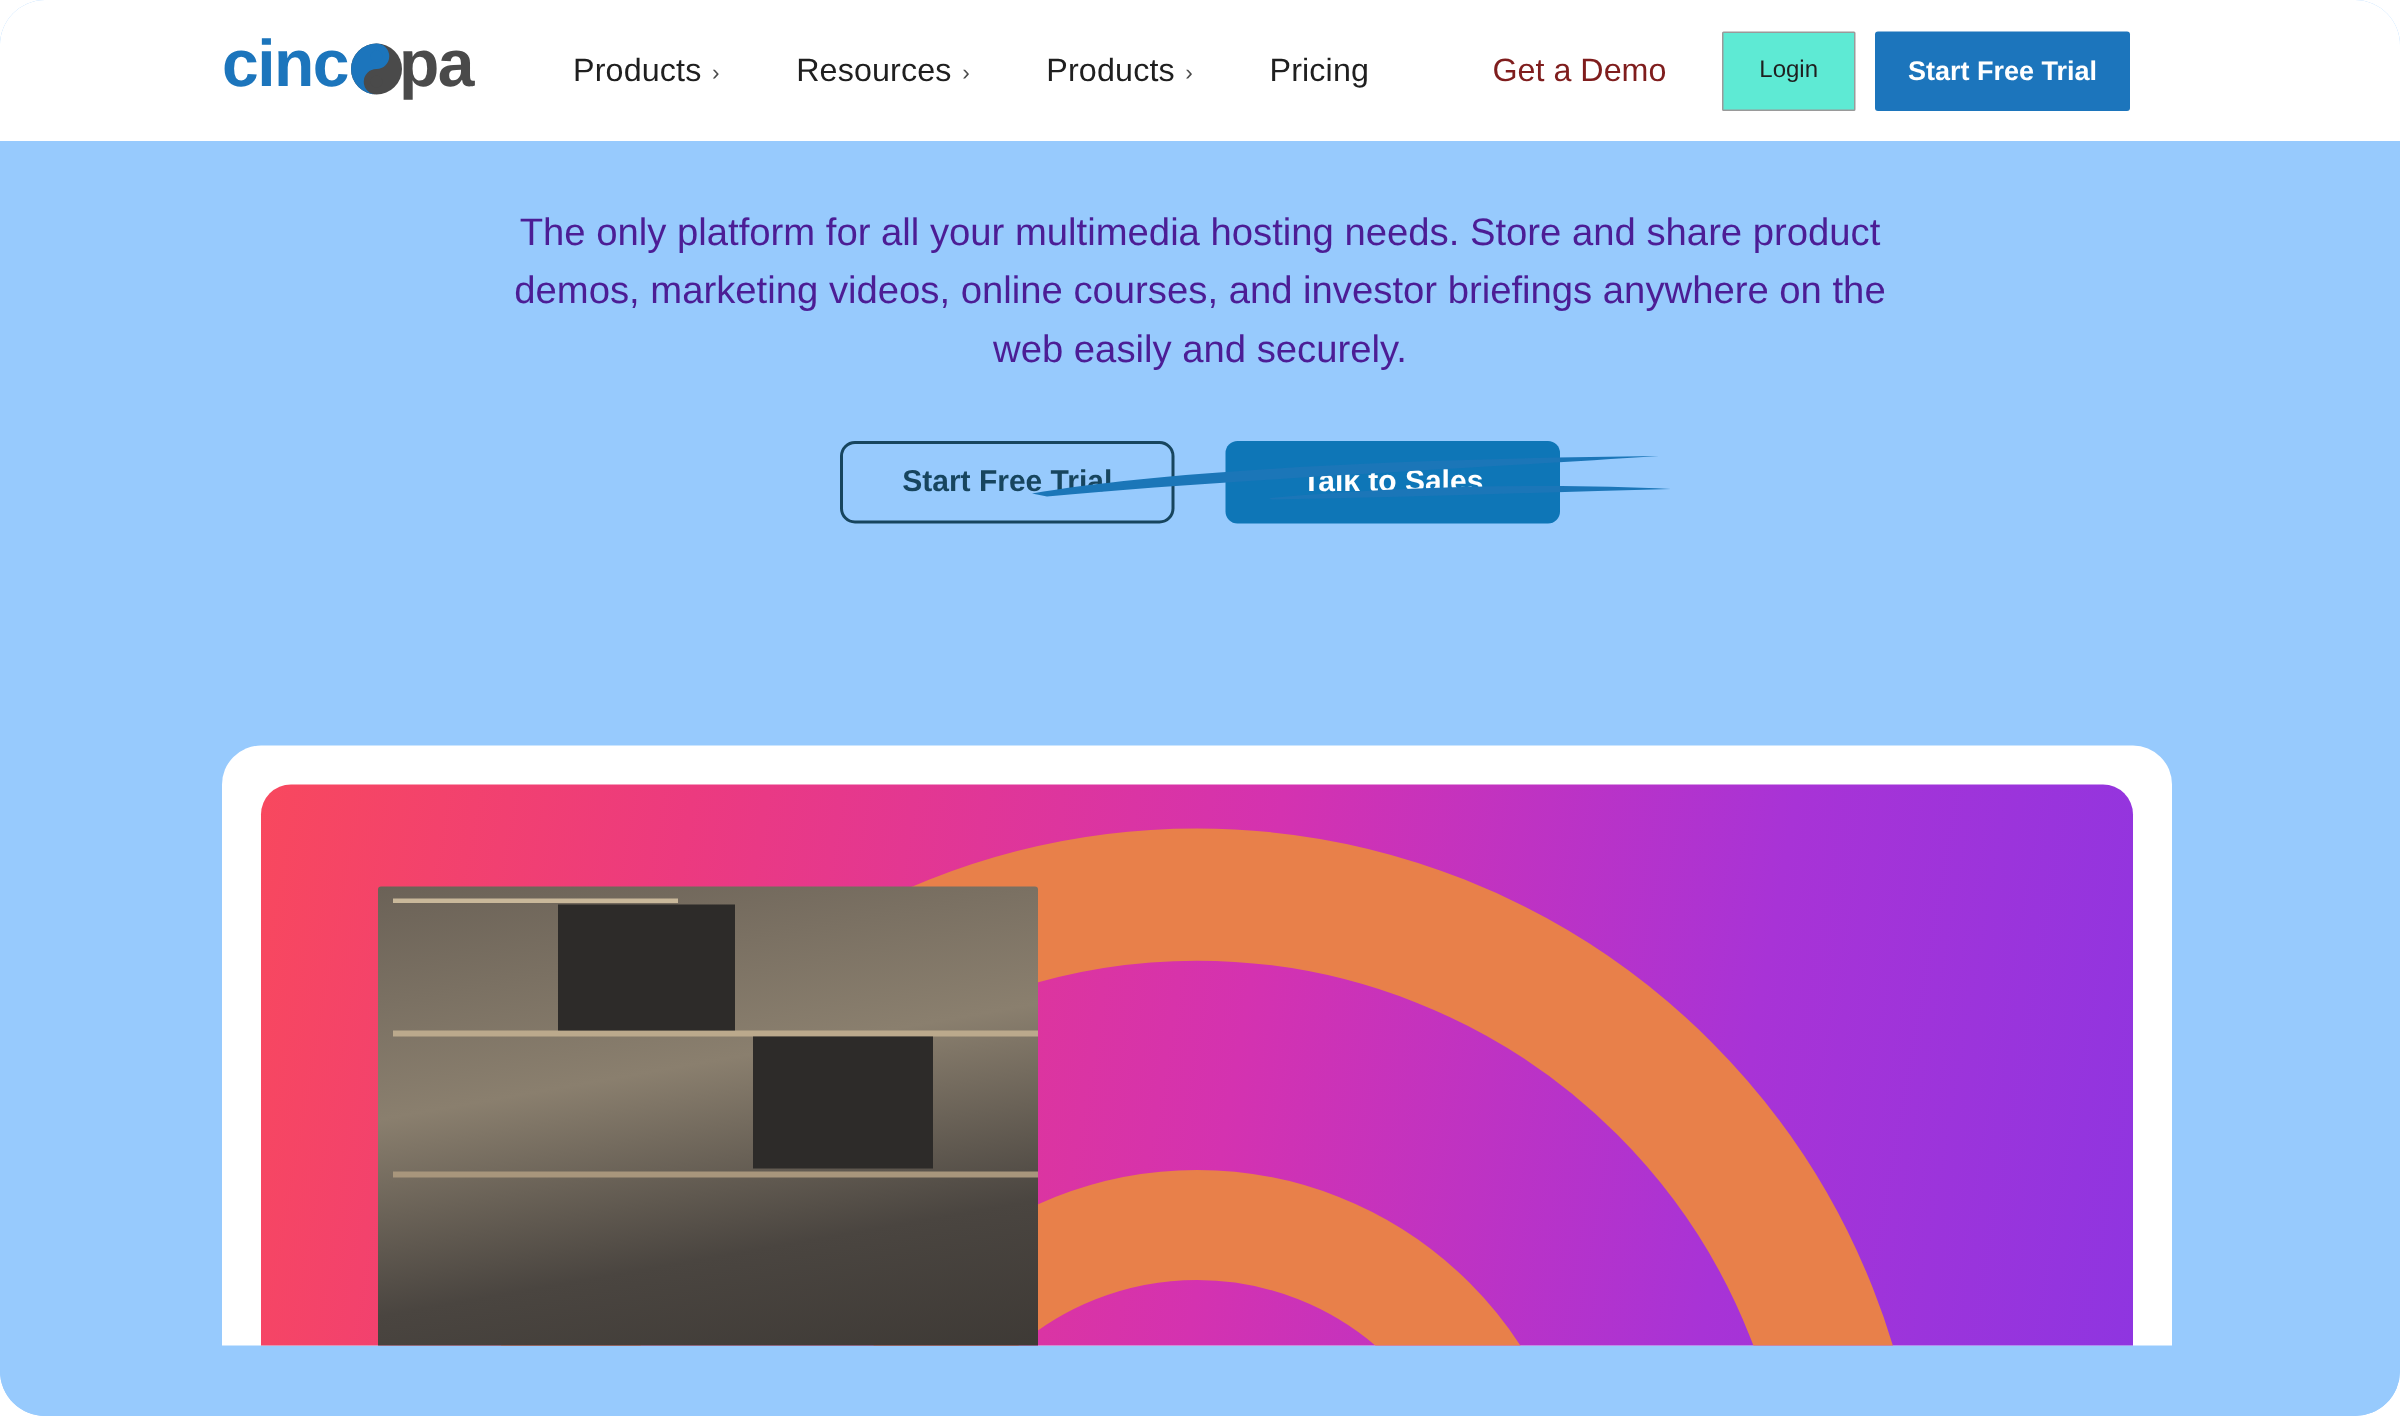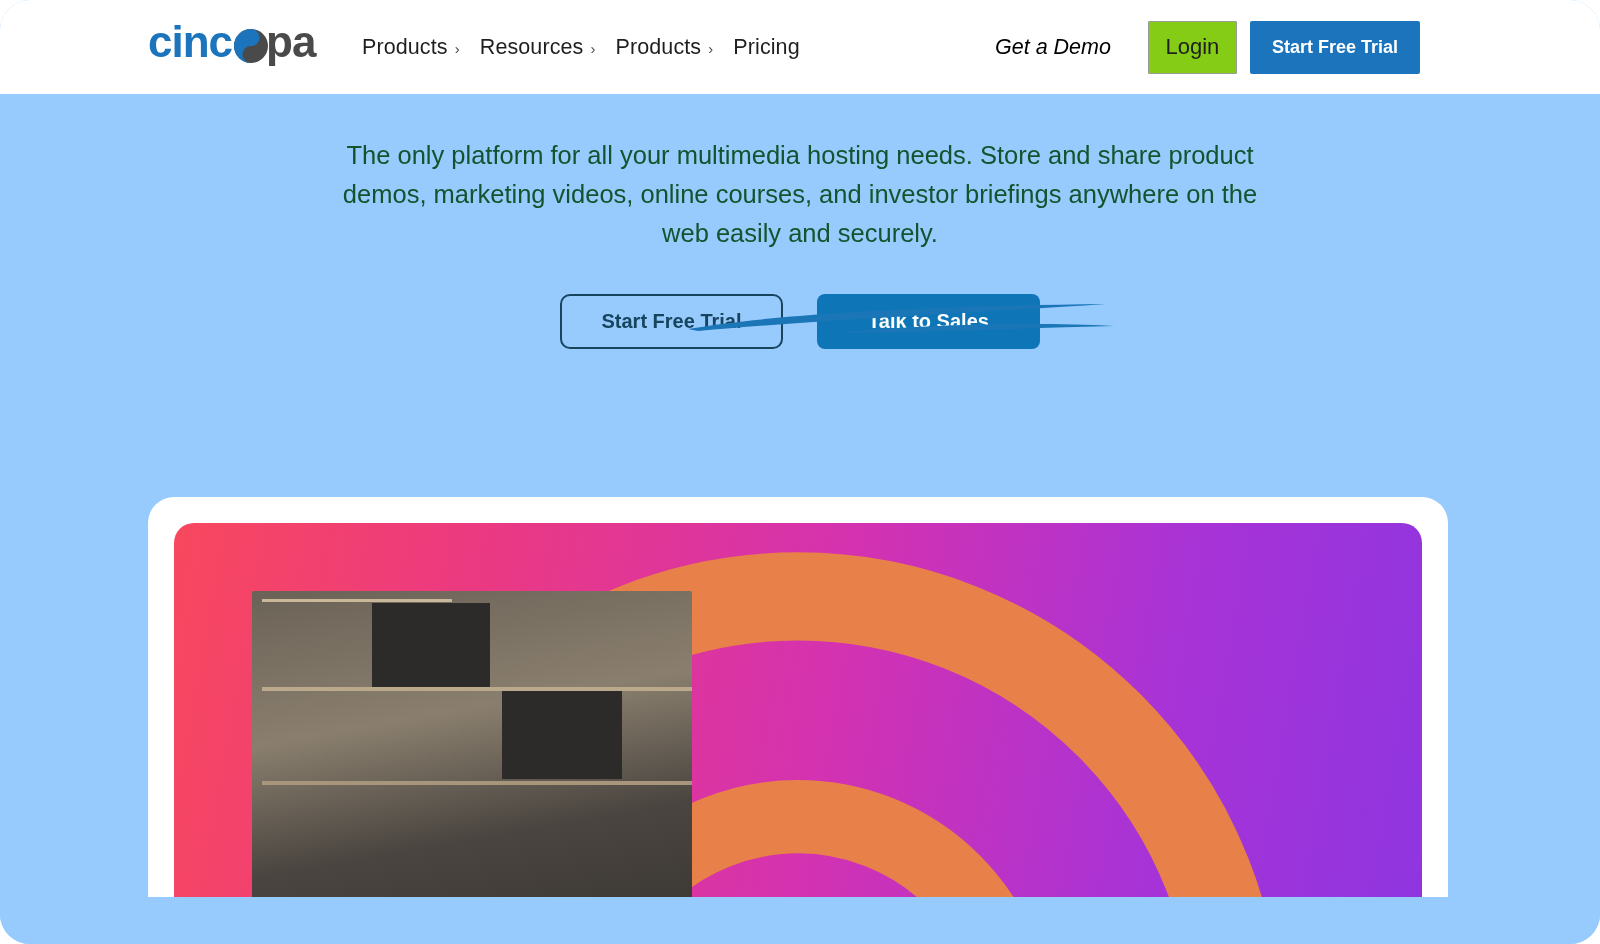--- a/index.html
+++ b/index.html
@@ -11,40 +11,39 @@
   #page { position:relative; width:1600px; height:944px; overflow:hidden; background:#97cafd;border-radius:30px; }
 
   
   .header {
     position:absolute; top:0; left:0; width:1600px; height:94px;
     background:#ffffff; display:flex; align-items:center; z-index:40;
   }
   .logo { margin-left:148px; display:flex; align-items:baseline; height:56px; }
   .logo svg { display:block; }
 
-  .mainnav { display:flex; align-items:center; margin-left:36px; gap:20px; }
+  .mainnav { display:flex; align-items:center; margin-left:56px; gap:51px; }
   .navitem {
     display:flex; align-items:center; gap:7px;
     font-size:21.5px; color:#1f1f1f; letter-spacing:.1px; cursor:pointer;
     white-space:nowrap;
   }
   .chev { font-size:15px; color:#4a4a4a; line-height:1; transform:translateY(1px); }
 
   .headright {
     position:absolute; right:0; top:0; height:94px;
     display:flex; align-items:center; gap:0; padding-right:180px;
   }
   .demo-link {
-    font-size:21.5px; color:#000000; cursor:pointer; white-space:nowrap;
+    font-size:21.5px; color:#7f1d1d; cursor:pointer; white-space:nowrap;
     margin-right:37px;
-    font-style:italic;
   }
   .login-btn {
-    width:89px; height:53px; border:1px solid #9a9a9a; background:#84cc16;
-    font-size:22px; color:#1f1f1f; display:flex; align-items:center;
+    width:89px; height:53px; border:1px solid #9a9a9a; background:#5eead4;
+    font-size:16px; color:#1f1f1f; display:flex; align-items:center;
     justify-content:center; cursor:pointer; border-radius:1px;
   }
   .trial-btn {
     margin-left:13px; height:53px; padding:0 22px; background:#1c75bc;
     color:#ffffff; font-size:18px; font-weight:bold; display:flex;
     align-items:center; justify-content:center; cursor:pointer;
     border-radius:2px; white-space:nowrap;
   }
 
   
@@ -56,21 +55,21 @@
     margin-top:22px;
     font-size:78px; line-height:1.17; font-weight:bold; color:#0d0d0d;
     letter-spacing:-1.2px;
   }
   .headline .l2 { display:block; }
 
   .swoosh { position:absolute; left:686px; top:208px; width:430px; height:32px; }
 
   .subtitle {
     margin:42px auto 0; width:930px;
-    font-size:25.5px; line-height:1.52; color:#14532d;
+    font-size:25.5px; line-height:1.52; color:#4c1d95;
   }
 
   .cta-row { margin-top:42px; display:flex; justify-content:center; gap:34px; }
   .cta-outline {
     width:223px; height:55px; border:2px solid #17455e; border-radius:10px;
     color:#17455e; font-size:20px; font-weight:bold;
     display:flex; align-items:center; justify-content:center; cursor:pointer;
     background:transparent;
   }
   .cta-filled {

